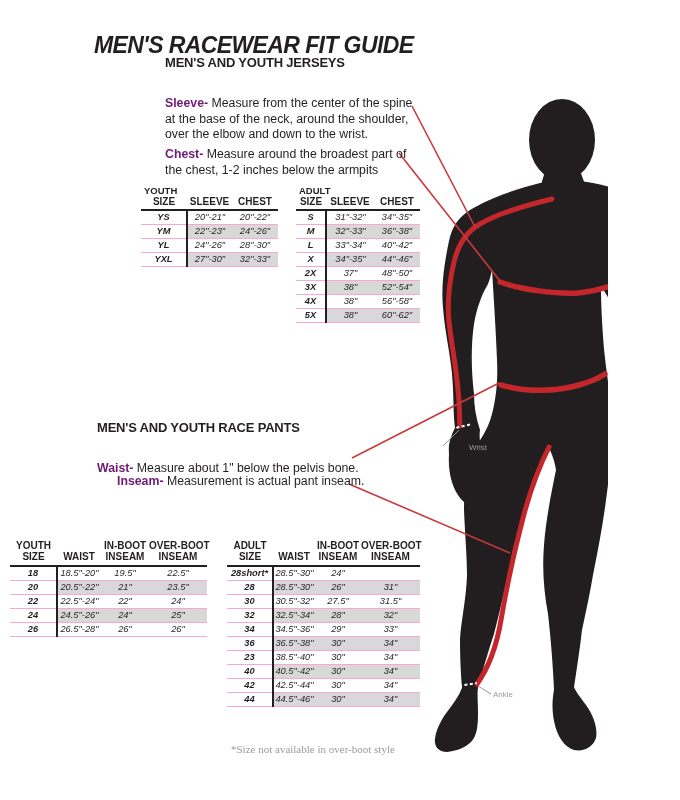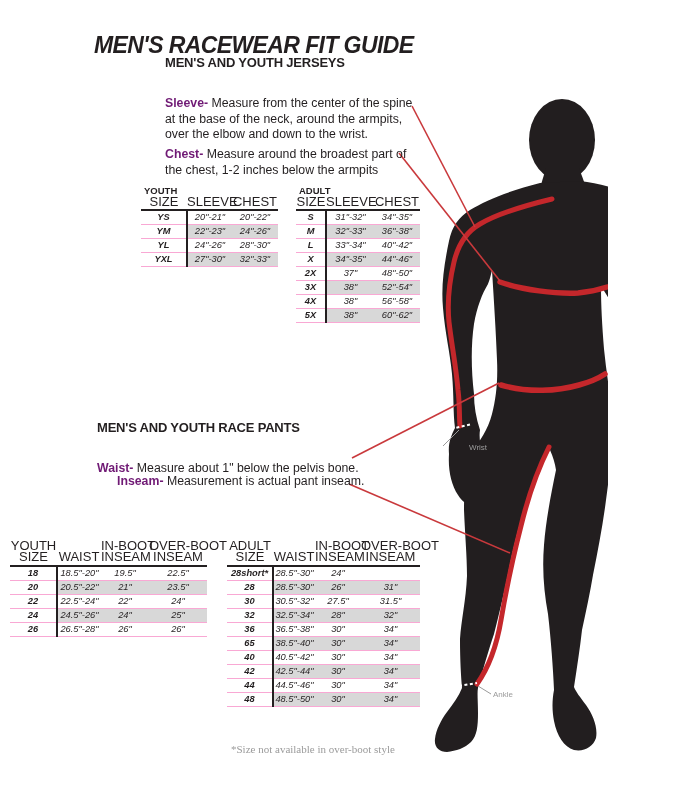--- a/index.html
+++ b/index.html
@@ -23,21 +23,21 @@
   #inseam-para{left:97px;top:462px;width:310px;padding-left:20px;}
   .red-label{color:#701a75;font-weight:bold;}
   .group-label{font-size:9.5px;font-weight:bold;}
   #youth-jersey-label{left:144px;top:185px;}
   #adult-jersey-label{left:299px;top:185px;}
   table.tbl{position:absolute;border-collapse:collapse;table-layout:fixed;}
   #youth-jersey-table{left:141px;top:196px;width:137px;}
   #adult-jersey-table{left:296px;top:196px;width:124px;}
   #youth-pants-table{left:10px;top:536px;width:197px;}
   #adult-pants-table{left:227px;top:536px;width:193px;}
-  .tbl th{font-size:13px;font-weight:normal;text-align:center;vertical-align:bottom;padding:0;}
+  .tbl th{font-size:10px;font-weight:bold;text-align:center;vertical-align:bottom;padding:0;}
   .tbl th div{line-height:11px;white-space:nowrap;}
   .tbl.one-line th{padding:0 0 2px 0;}
   .tbl.two-line th{padding:4px 0 3px 0;}
   .tbl thead tr{border-bottom:2px solid #231f20;}
   .tbl tbody tr{border-bottom:1px solid #f9a8d4;font-style:italic;}
   .tbl td{font-size:9.3px;text-align:center;height:13px;line-height:13px;padding:0;white-space:nowrap;}
   .tbl td.size{font-weight:bold;border-right:2px solid #231f20;}
   .tbl tbody tr:nth-child(even) td:not(.size){background:#d8d8d8;}
   .footnote{left:231px;top:743px;font-size:11px;color:#9b9b9b;font-family:Liberation Serif, serif;}
   .fig-label{font-size:8px;color:#9b9b9b;}
@@ -134,21 +134,21 @@
     <line x1="443" y1="446" x2="459" y2="430" stroke="#9b9b9b" stroke-width="1"></line>
     <line x1="491" y1="694" x2="478" y2="686" stroke="#9b9b9b" stroke-width="1"></line>
   </svg>
 
   <h1 class="abs page-title">MEN'S RACEWEAR FIT GUIDE</h1>
 
   <div class="abs sec-heading" id="jerseys-heading">MEN'S AND YOUTH JERSEYS</div>
 
   <p class="abs para" id="sleeve-para">
     <span class="red-label">Sleeve-</span>
-    <span>Measure from the center of the spine at the base of the neck, around the armpits, over the elbow and down to the wrist.</span>
+    <span>Measure from the center of the spine at the base of the neck, around the shoulder, over the elbow and down to the wrist.</span>
   </p>
 
   <p class="abs para" id="chest-para">
     <span class="red-label">Chest-</span>
     <span>Measure around the broadest part of the chest, 1-2 inches below the armpits</span>
   </p>
 
   <div class="abs group-label" id="youth-jersey-label">YOUTH</div>
   <table class="tbl one-line" id="youth-jersey-table">
       <thead>
@@ -353,27 +353,33 @@
           <td>27.5"</td>
           <td>31.5"</td>
         </tr>
         <tr>
           <td class="size">32</td>
           <td>32.5"-34"</td>
           <td>28"</td>
           <td>32"</td>
         </tr>
         <tr>
+          <td class="size">34</td>
+          <td>34.5"-36"</td>
+          <td>29"</td>
+          <td>33"</td>
+        </tr>
+        <tr>
           <td class="size">36</td>
           <td>36.5"-38"</td>
           <td>30"</td>
           <td>34"</td>
         </tr>
         <tr>
-          <td class="size">65</td>
+          <td class="size">23</td>
           <td>38.5"-40"</td>
           <td>30"</td>
           <td>34"</td>
         </tr>
         <tr>
           <td class="size">40</td>
           <td>40.5"-42"</td>
           <td>30"</td>
           <td>34"</td>
         </tr>
@@ -382,26 +388,20 @@
           <td>42.5"-44"</td>
           <td>30"</td>
           <td>34"</td>
         </tr>
         <tr>
           <td class="size">44</td>
           <td>44.5"-46"</td>
           <td>30"</td>
           <td>34"</td>
         </tr>
-        <tr>
-          <td class="size">48</td>
-          <td>48.5"-50"</td>
-          <td>30"</td>
-          <td>34"</td>
-        </tr>
       </tbody>
     </table>
 
   <div class="abs footnote">*Size not available in over-boot style</div>
 
   <div class="abs fig-label" id="wrist-label">Wrist</div>
   <div class="abs fig-label" id="ankle-label">Ankle</div>
 
 </div>
 

